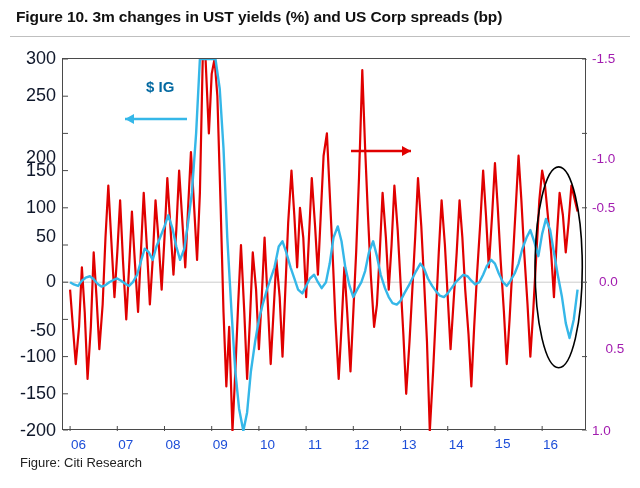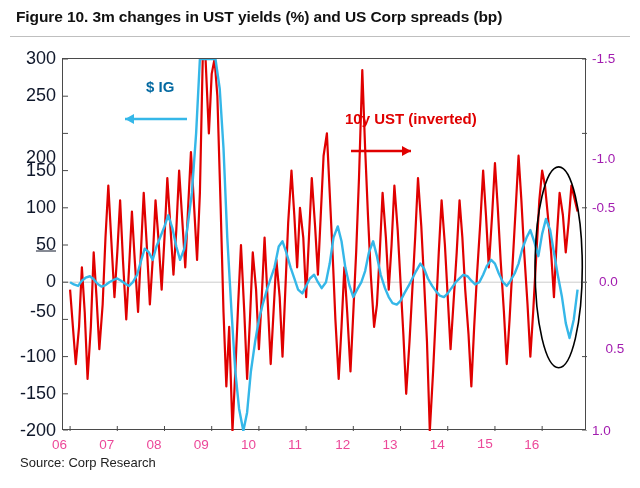--- a/index.html
+++ b/index.html
@@ -49,22 +49,22 @@
   }
   .y2lab{
     position:absolute;
     font-size:13.5px;color:#a21caf;
     text-align:left;
     width:46px;
     transform:translateY(-50%);
   }
   .xlab{
     position:absolute;
-    font-size:13.5px;color:#ec4899;
-    text-align:left;
+    font-size:13.5px;color:#1d4ed8;
+    text-align:right;
     width:34px;
     transform:translateX(-50%);
   }
 
   .ann{
     position:absolute;
     font-size:15px;font-weight:bold;
     white-space:nowrap;
   }
   .ann-ig{color:#0369a1;left:122px;top:78px;margin-left:24px;}
@@ -125,23 +125,23 @@
         <line x1="384.7387387387383" x2="384.7387387387383" y1="372" y2="367" stroke="#4a4a4a"></line>
         <line x1="431.9459459459449" x2="431.9459459459449" y1="372" y2="367" stroke="#4a4a4a"></line>
         <line x1="479.15315315315155" x2="479.15315315315155" y1="372" y2="367" stroke="#4a4a4a"></line>
       </svg>
   </div>
 
   <div id="y-left-labels">
       <div class="ylab" style="left: 4px; top: 430px;">-200</div>
       <div class="ylab" style="left: 4px; top: 392.8px;">-150</div>
       <div class="ylab" style="left: 4px; top: 355.6px;">-100</div>
-      <div class="ylab" style="left: 4px; top: 311px;">-50</div>
+      <div class="ylab" style="left: 4px; top: 330px;">-50</div>
       <div class="ylab" style="left: 4px; top: 281.2px;">0</div>
-      <div class="ylab" style="left: 4px; top: 244px; text-decoration: underline;">50</div>
+      <div class="ylab" style="left: 4px; top: 236px;">50</div>
       <div class="ylab" style="left: 4px; top: 206.8px;">100</div>
       <div class="ylab" style="left: 4px; top: 169.6px;">150</div>
       <div class="ylab" style="left: 4px; top: 132.4px; margin-top: 25px;">200</div>
       <div class="ylab" style="left: 4px; top: 95.2px;">250</div>
       <div class="ylab" style="left: 4px; top: 58px;">300</div>
     </div>
   <div id="y-right-labels">
       <div class="y2lab" style="left: 592px; top: 430px;">1.0</div>
       <div class="y2lab" style="left: 592px; top: 348px; text-align: center;">0.5</div>
       <div class="y2lab" style="left: 592px; top: 281.2px; margin-left: 7px;">0.0</div>
@@ -157,16 +157,15 @@
       <div class="xlab" style="left: 257.91px; top: 437px;">10</div>
       <div class="xlab" style="left: 305.117px; top: 437px;">11</div>
       <div class="xlab" style="left: 352.324px; top: 437px;">12</div>
       <div class="xlab" style="left: 399.532px; top: 437px;">13</div>
       <div class="xlab" style="left: 446.739px; top: 437px;">14</div>
       <div class="xlab" style="left: 493.946px; top: 437px; font-family: Liberation Mono, monospace;">15</div>
       <div class="xlab" style="left: 541.153px; top: 437px;">16</div>
     </div>
 
   <div class="ann ann-ig">$ IG</div>
-  <div class="ann ann-ust">10y UST (inverted)</div>
 
-  <div class="source">Source: Corp Research</div>
+  <div class="source">Figure: Citi Research</div>
 </div>
 
 </body></html>

